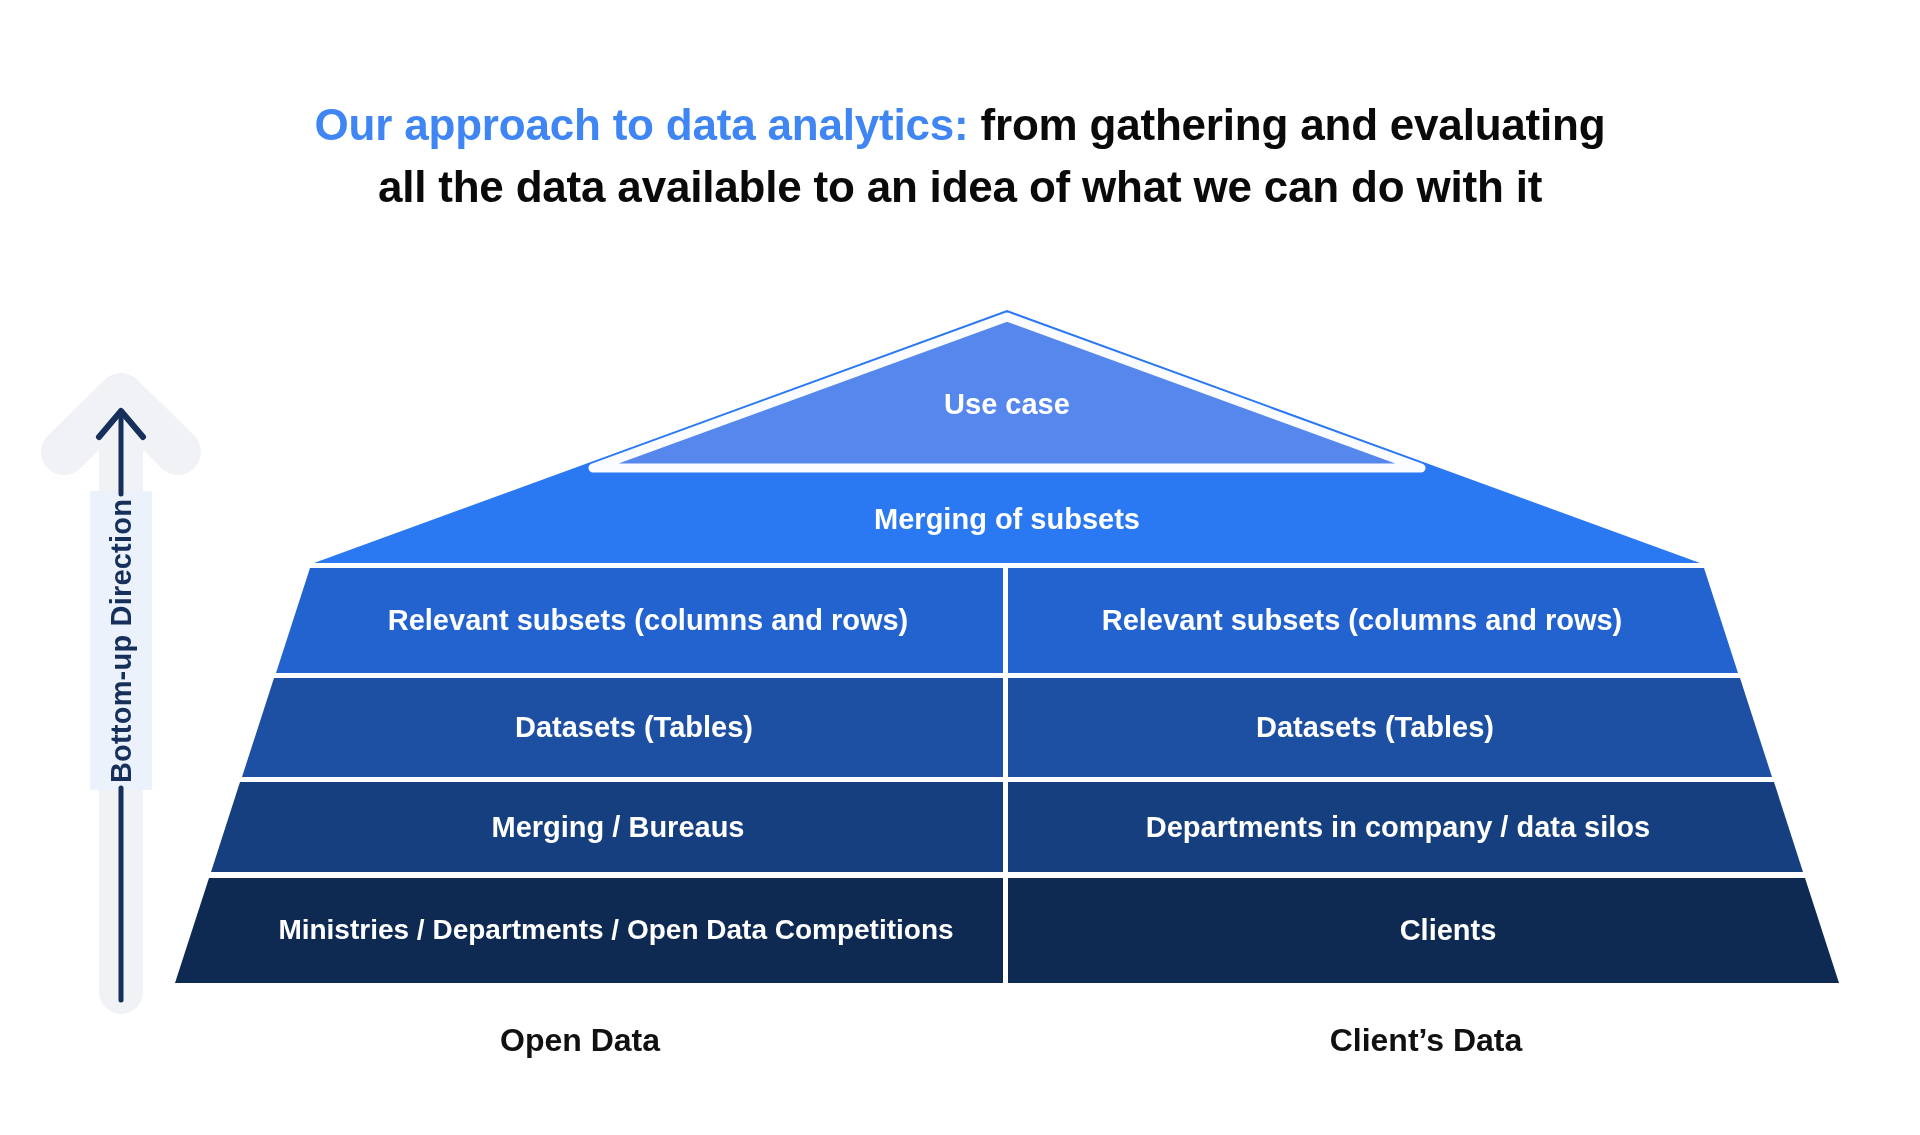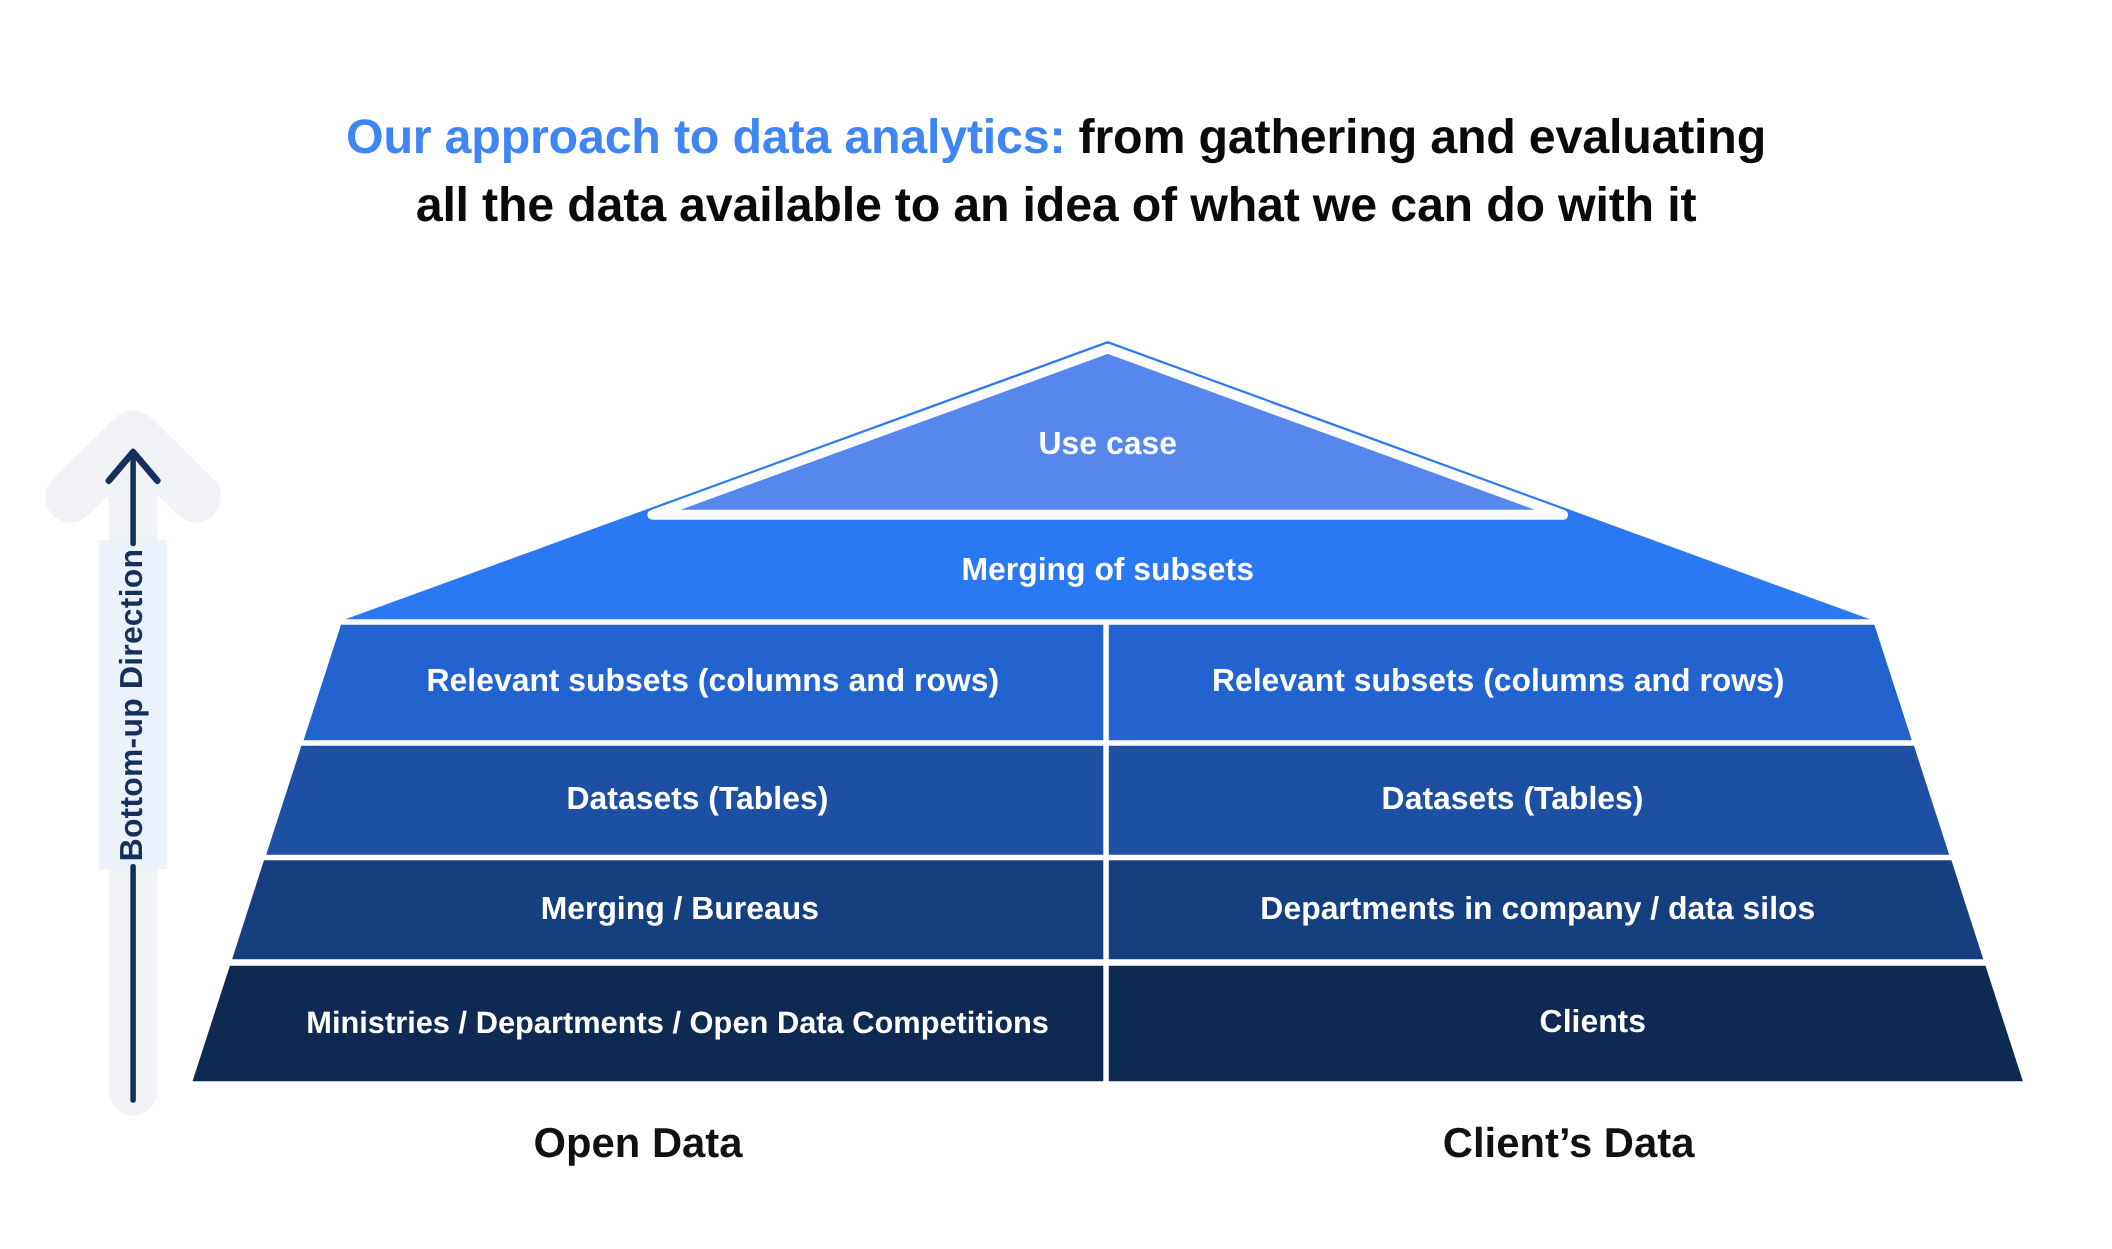--- a/index.html
+++ b/index.html
@@ -13,21 +13,21 @@
     font-size:44px;line-height:62px;font-weight:700;letter-spacing:-0.2px;color:#0a0a0a;
   }
   .title .hl{color:#3f86f4;}
   .plabel{
     position:absolute;transform:translate(-50%,-50%);
     color:#ffffff;font-size:29px;font-weight:700;white-space:nowrap;
   }
   .plabel.small{font-size:28px;margin-left:16px;}
   .flabel{
     position:absolute;transform:translate(-50%,-50%);
-    font-size:38px;font-weight:700;color:#111111;white-space:nowrap;
+    font-size:32px;font-weight:700;color:#111111;white-space:nowrap;
   }
   .dirlabel{
     position:absolute;left:121px;top:641px;
     transform:translate(-50%,-50%) rotate(-90deg);
     font-size:29px;font-weight:700;color:#16305b;white-space:nowrap;letter-spacing:0.2px;
   }
 </style>
 </head>
 <body>
 

